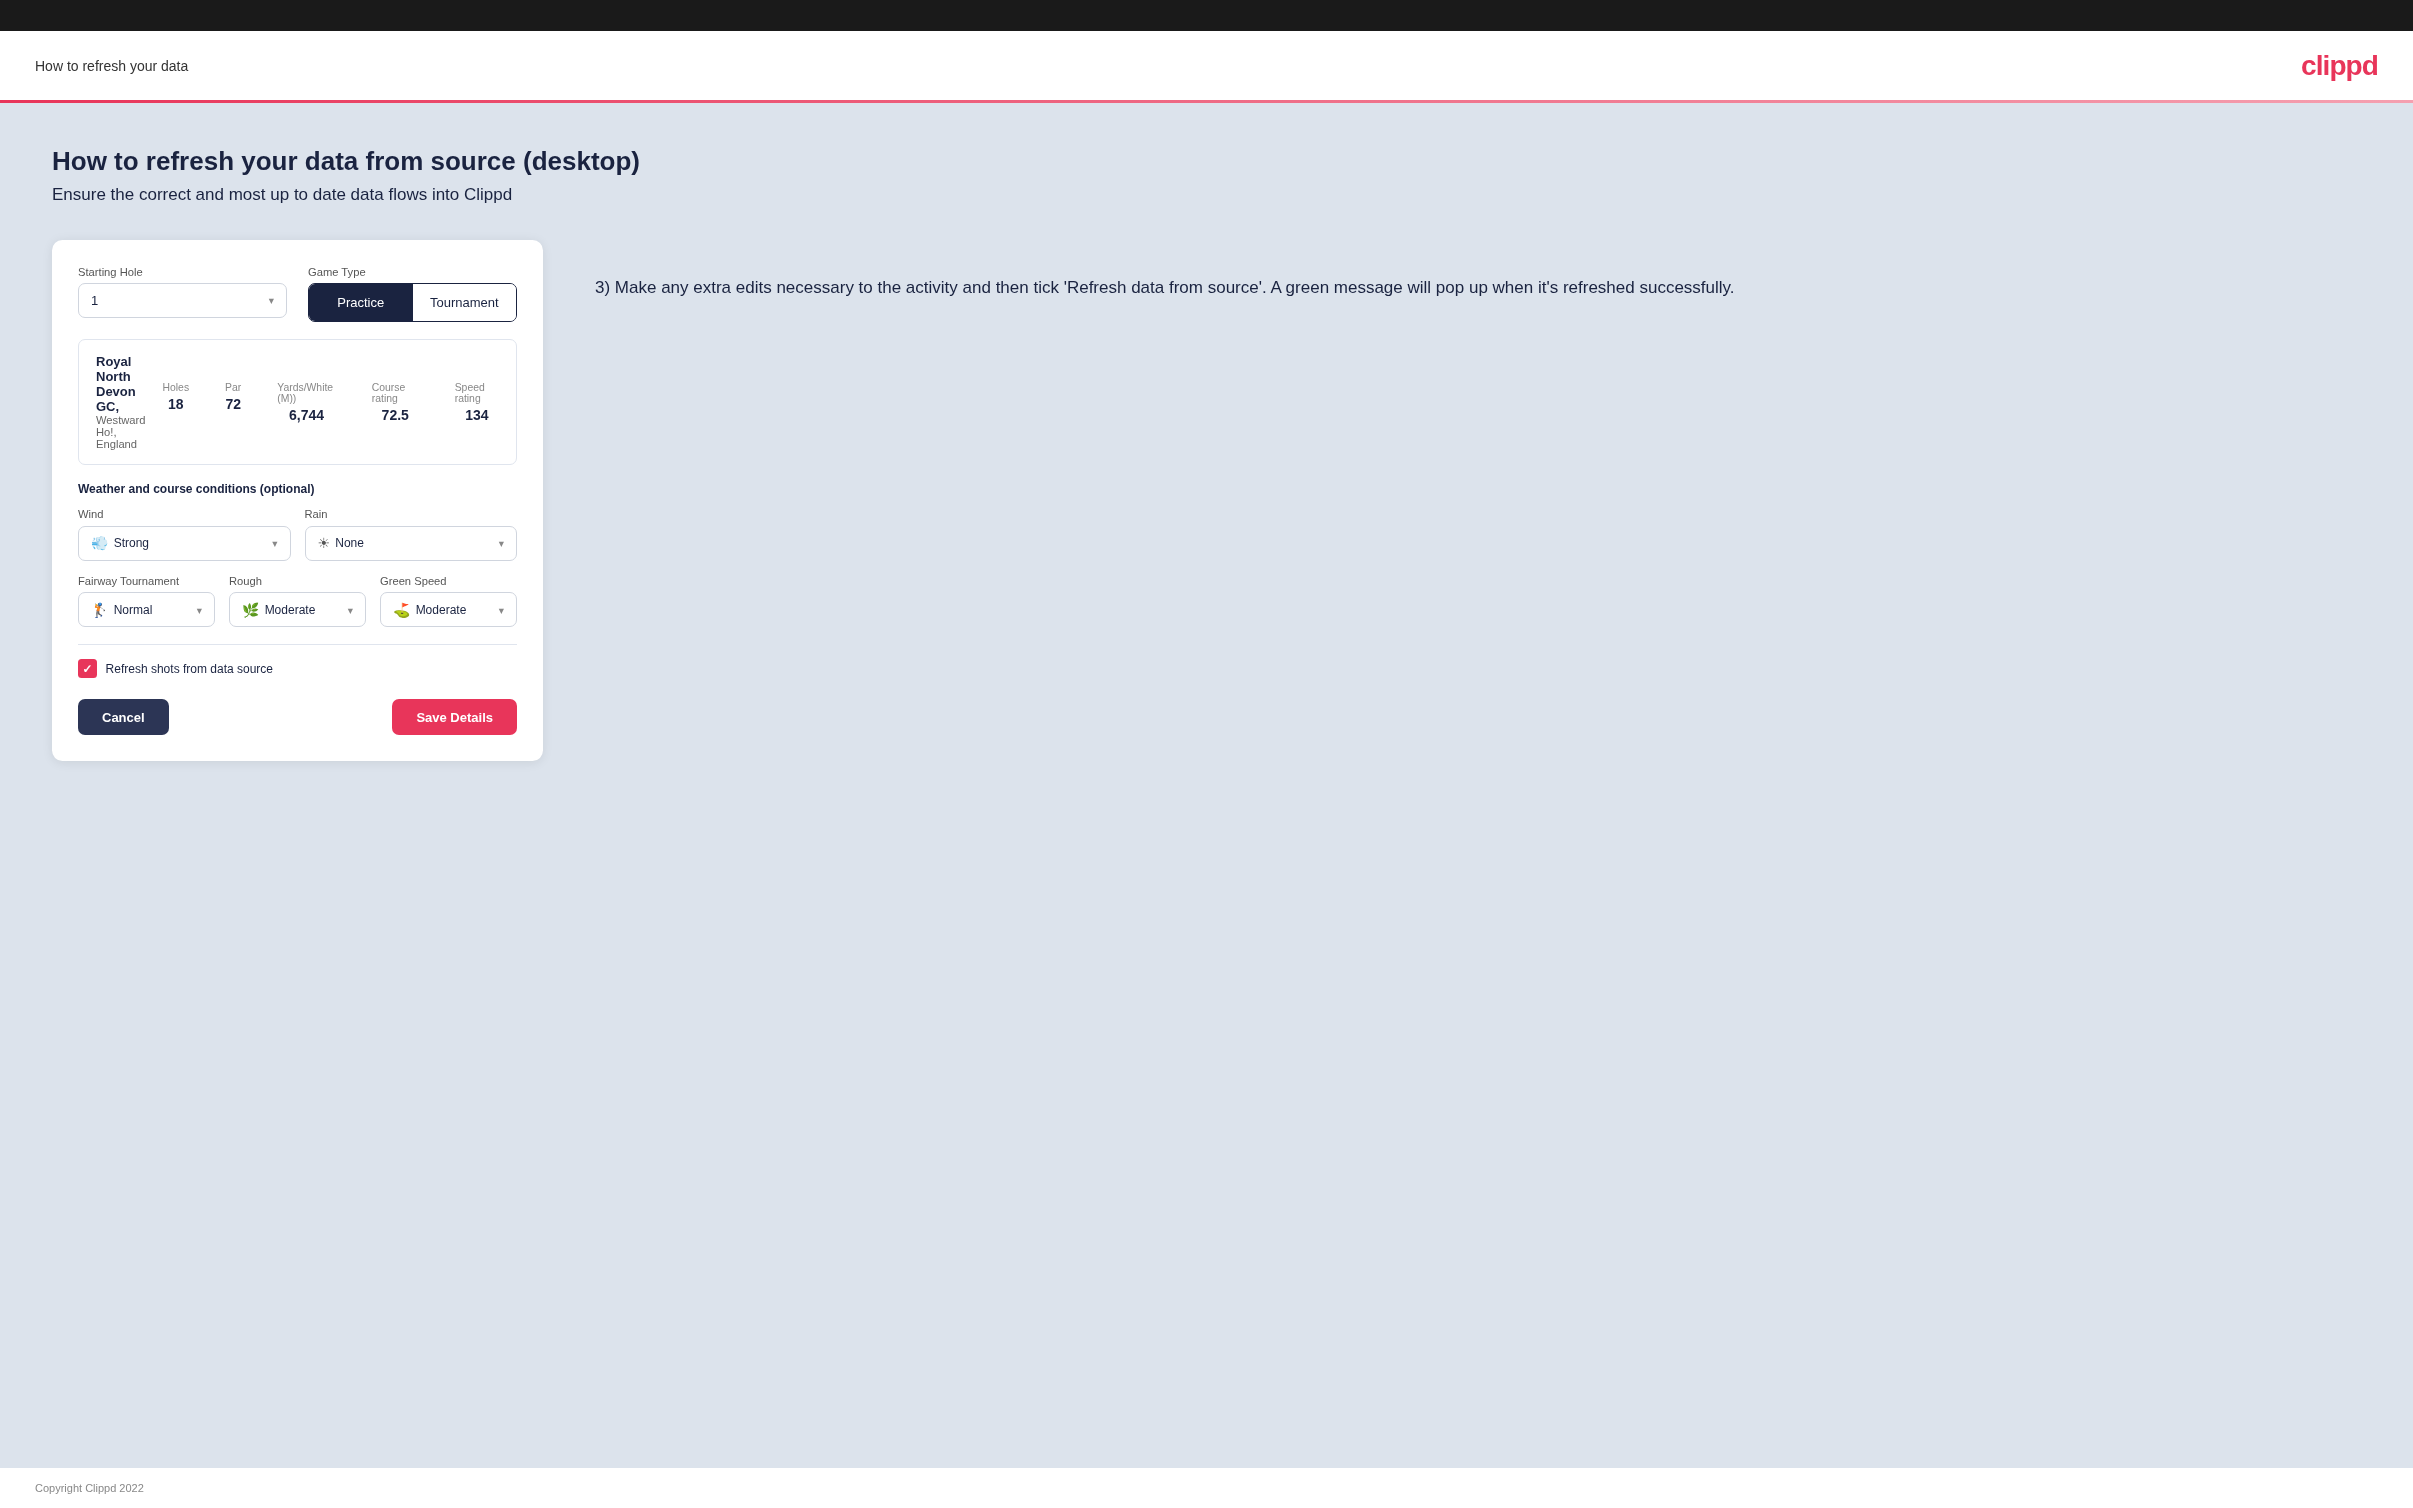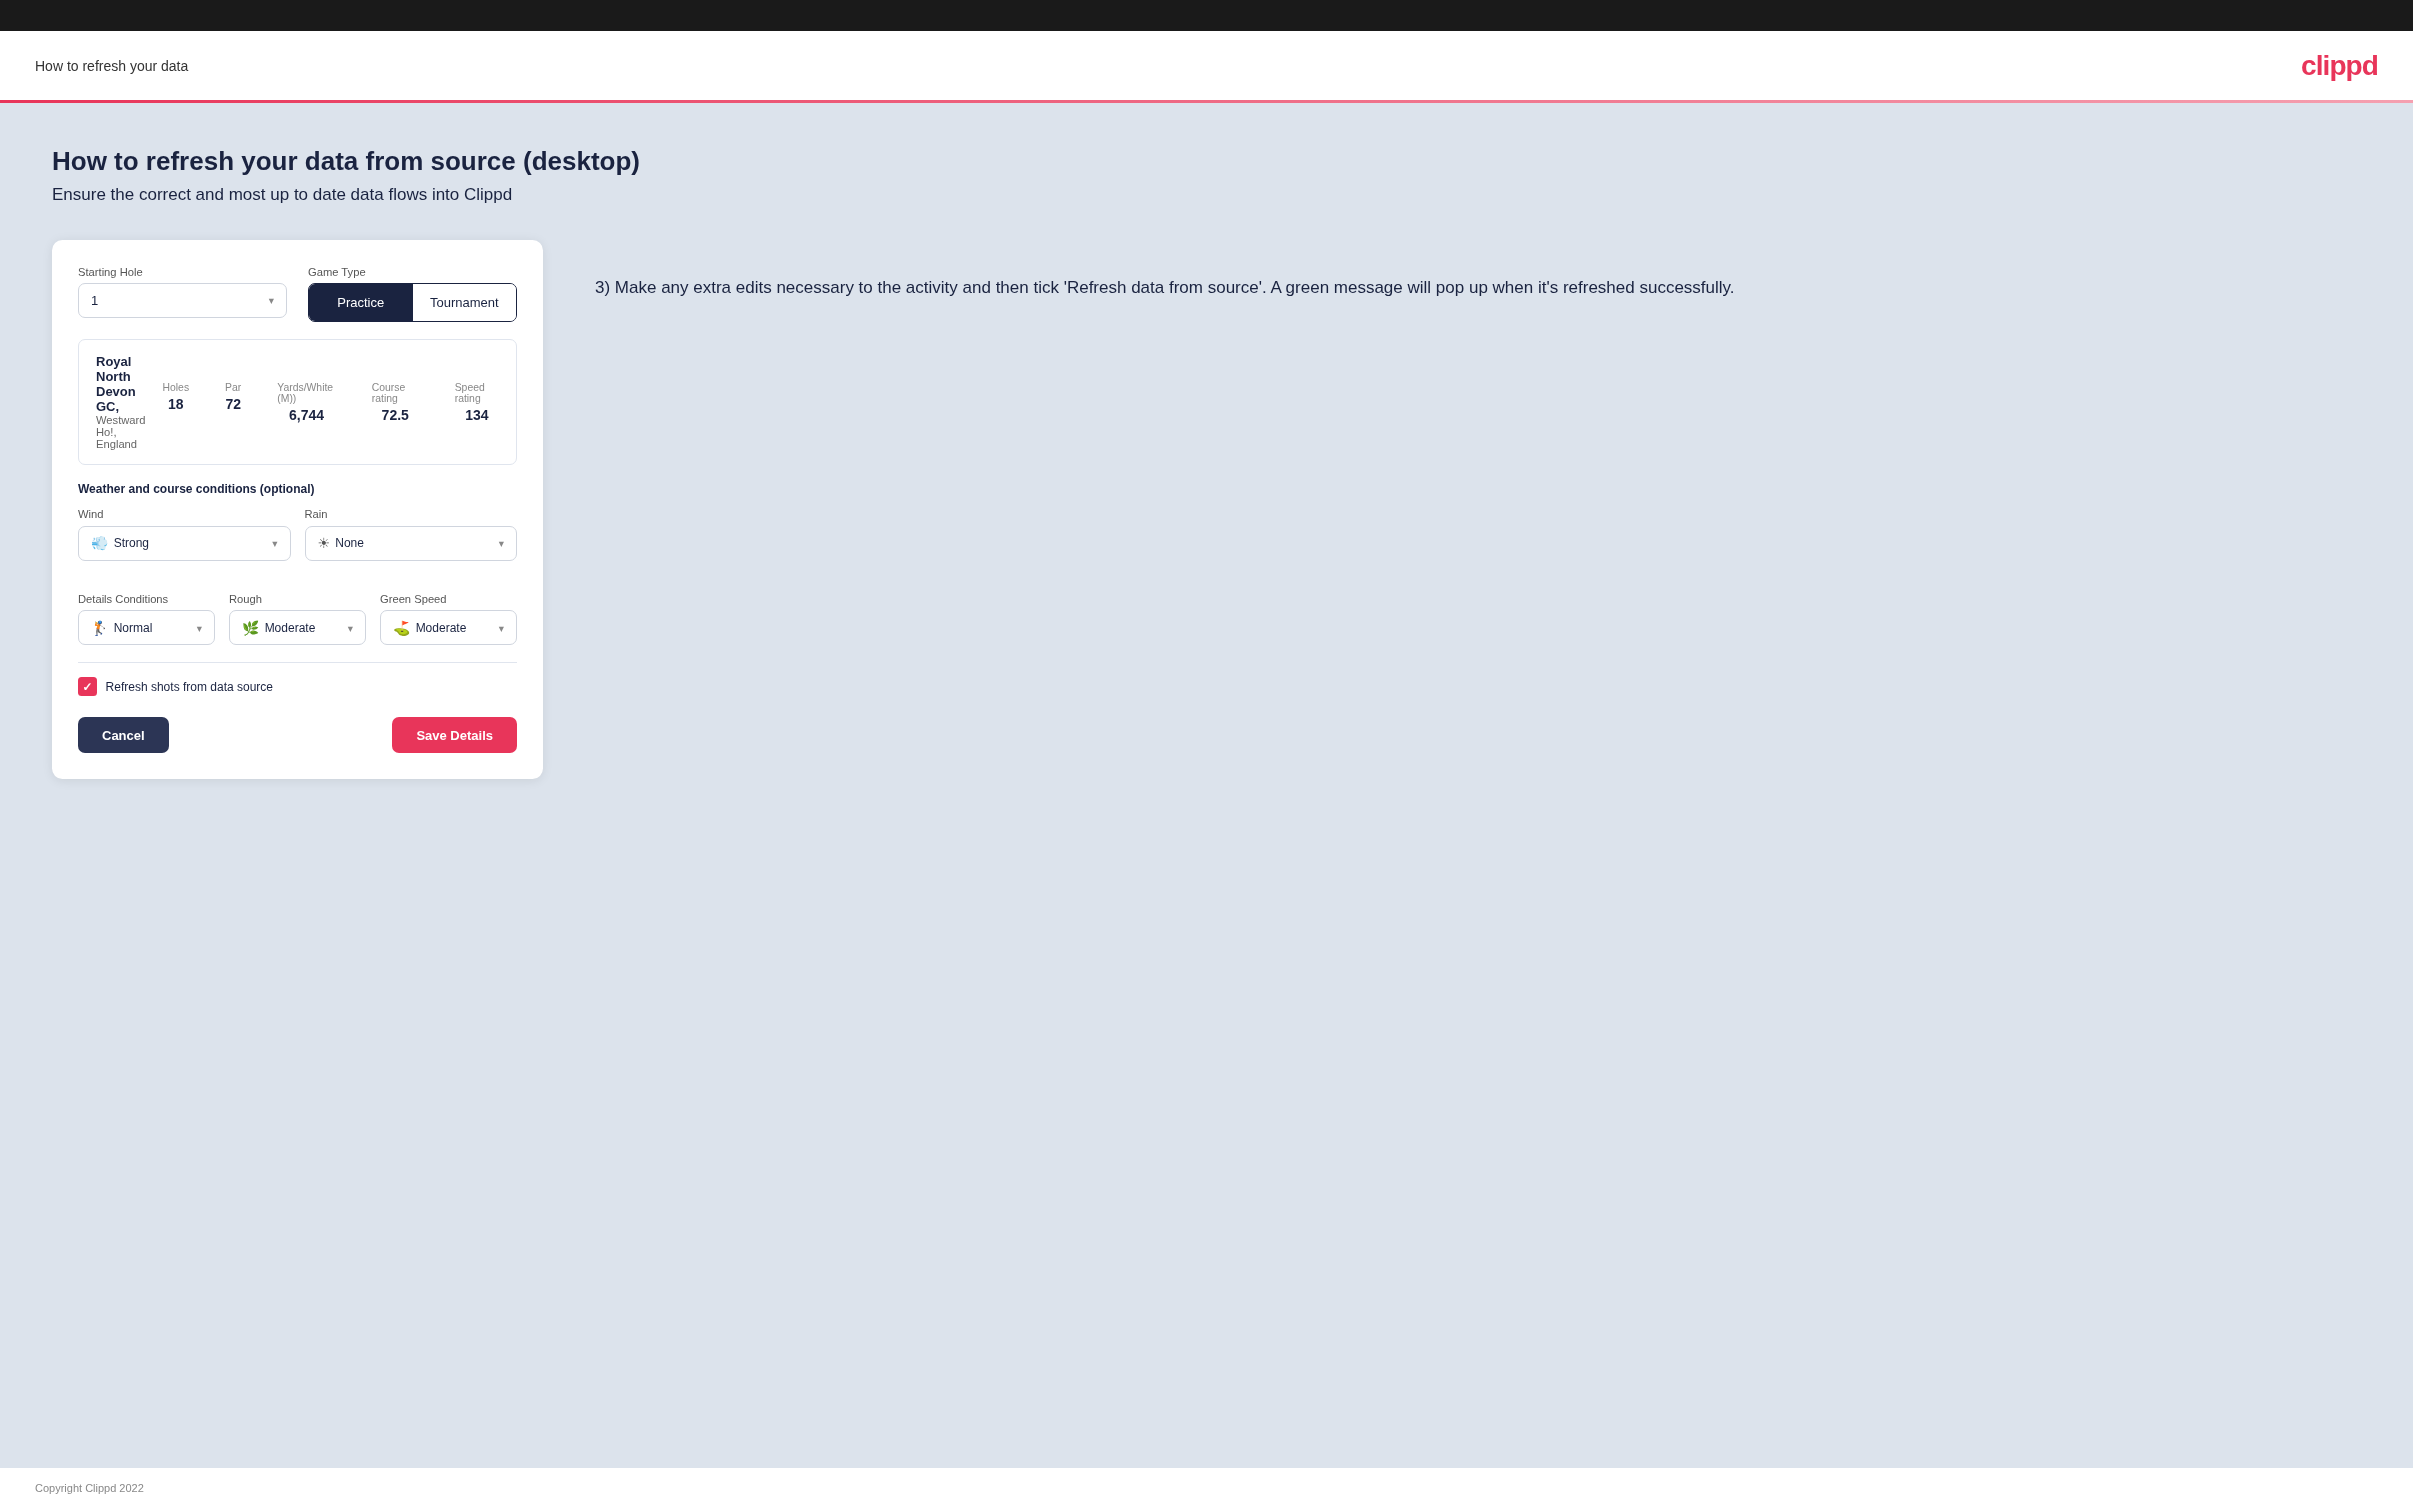--- a/index.html
+++ b/index.html
@@ -339,21 +339,21 @@
           </div>
           <div class="stat-col">
             <span class="stat-label">Speed rating</span>
             <span class="stat-value">134</span>
           </div>
         </div>
       </div>
 
       <div class="section-label">Weather and course conditions (optional)</div>
 
-      <div class="conditions-grid-2" style="margin-bottom:32px;">
+      <div class="conditions-grid-2" style="margin-bottom:14px;">
         <div>
           <div class="form-label" style="margin-bottom:5.2px;">Wind</div>
           <div class="select-with-icon">
             <div class="icon-area">
               <span class="icon-sym">💨</span>
               <span>Strong</span>
             </div>
             <span class="chevron">▾</span>
           </div>
         </div>
@@ -364,21 +364,21 @@
               <span class="icon-sym">☀</span>
               <span>None</span>
             </div>
             <span class="chevron">▾</span>
           </div>
         </div>
       </div>
 
       <div class="conditions-grid">
         <div>
-          <div class="form-label" style="margin-bottom:5.2px;">Details Conditions</div>
+          <div class="form-label" style="margin-bottom:5.2px;">Fairway Tournament</div>
           <div class="select-with-icon">
             <div class="icon-area">
               <span class="icon-sym">🏌</span>
               <span>Normal</span>
             </div>
             <span class="chevron">▾</span>
           </div>
         </div>
         <div>
           <div class="form-label" style="margin-bottom:5.2px;">Rough</div>

